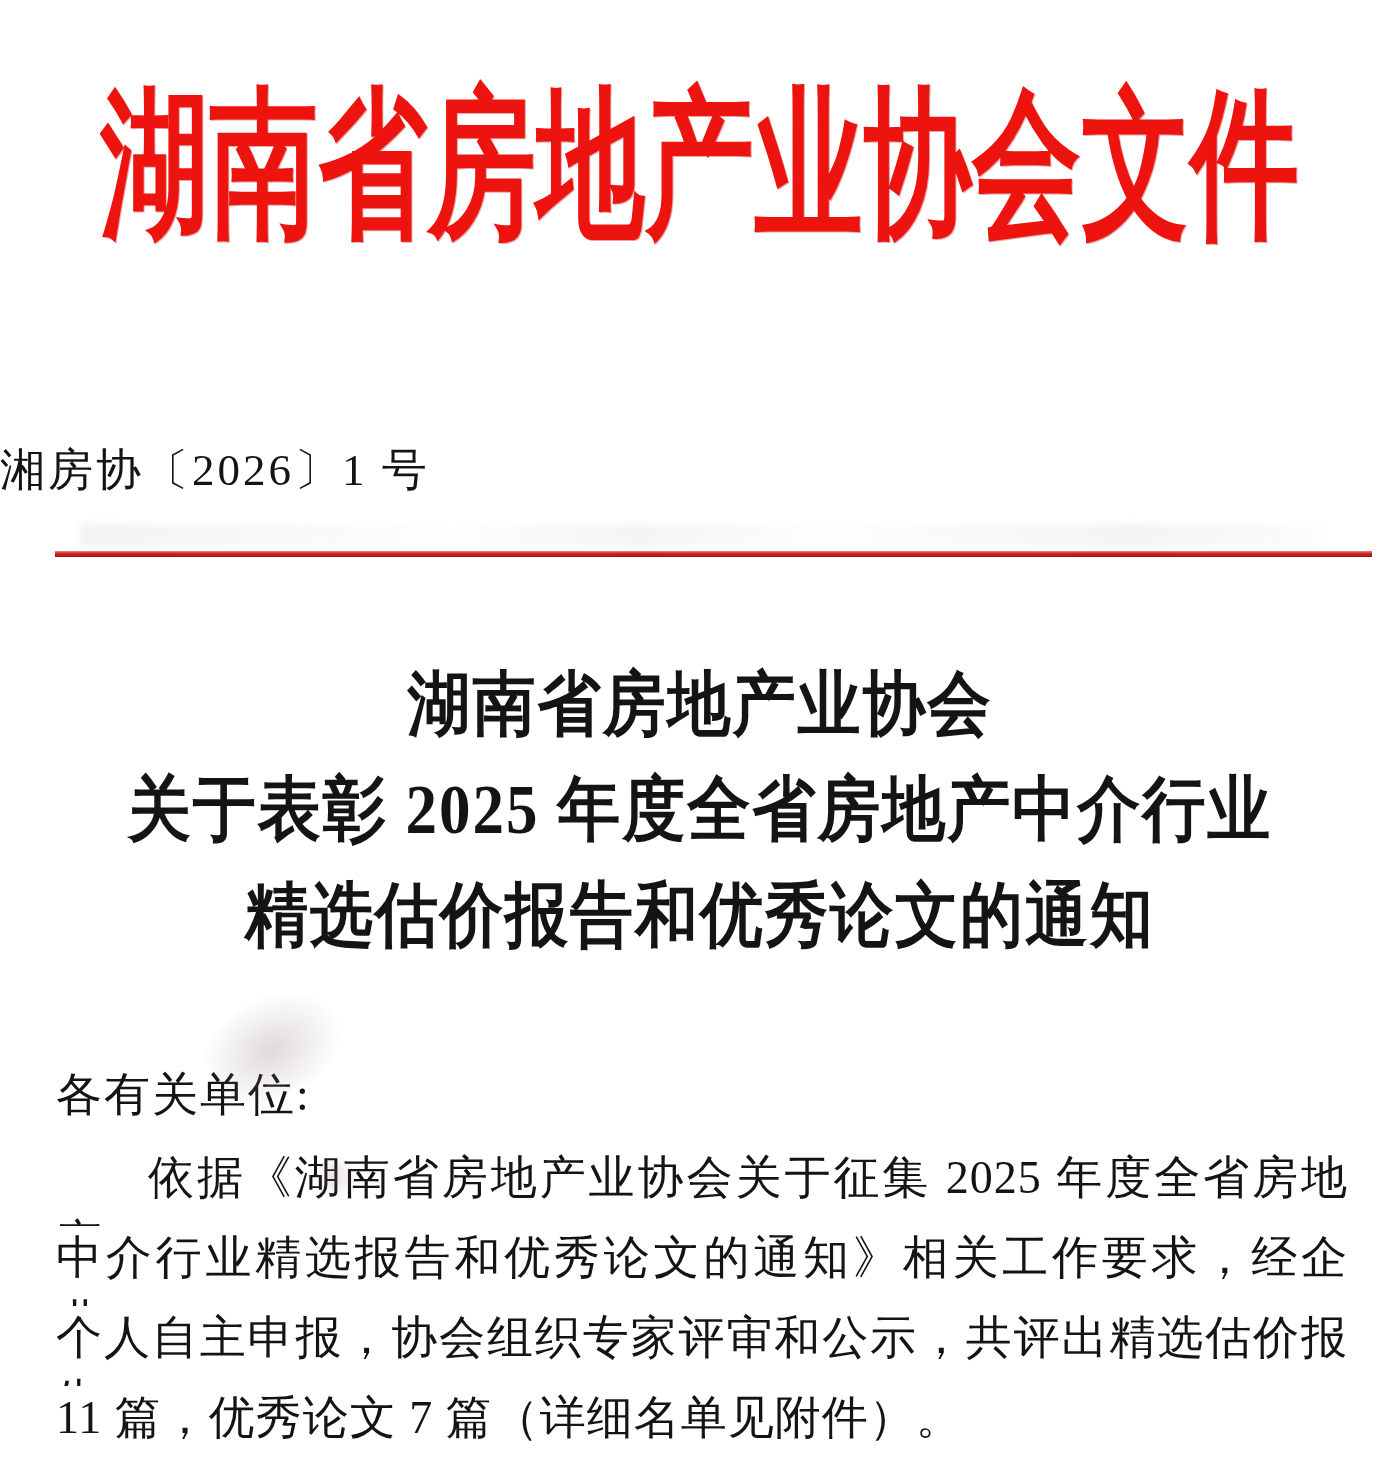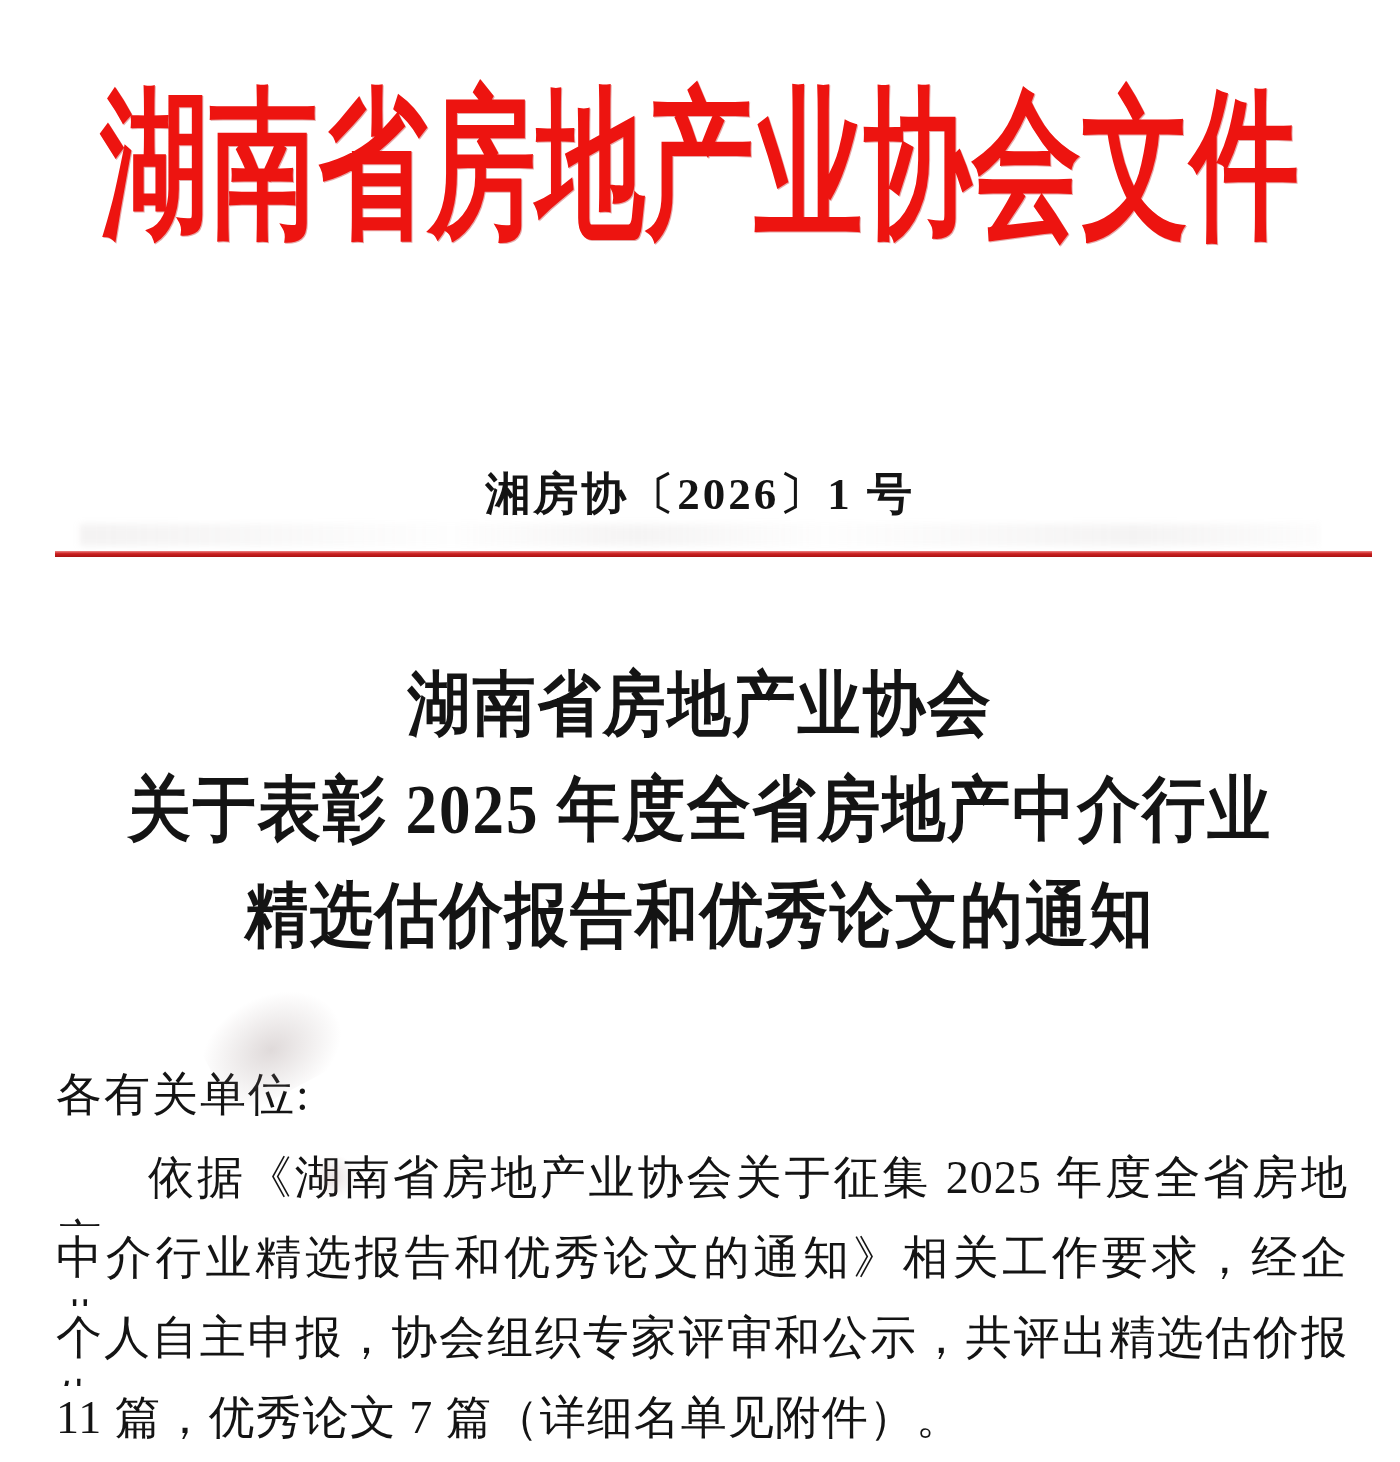--- a/index.html
+++ b/index.html
@@ -35,28 +35,26 @@
     letter-spacing: 1px;
     white-space: nowrap;
     transform: scaleY(1.5);
     transform-origin: 50% 0;
     text-shadow: 1px 1px 0 rgba(180, 10, 10, 0.35);
   }
 
   
   .doc-number {
     position: absolute;
-    top: 464px;
+    top: 440px;
     left: 0;
     width: 100%;
-    text-align: center;
     font-size: 45px;
     letter-spacing: 3px;
     color: var(--text-black);
-    font-weight: bold;
   }
 
   
   .red-line {
     position: absolute;
     top: 551px;
     left: 55px;
     width: 1317px;
     height: 6px;
     border: none;

